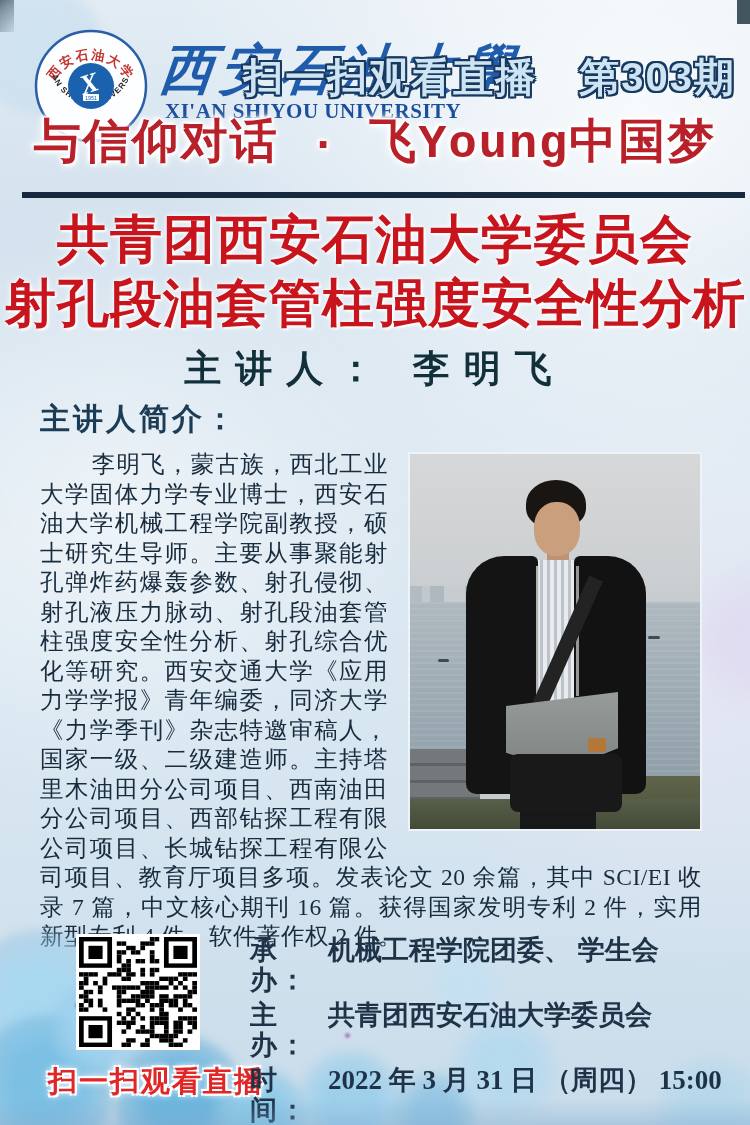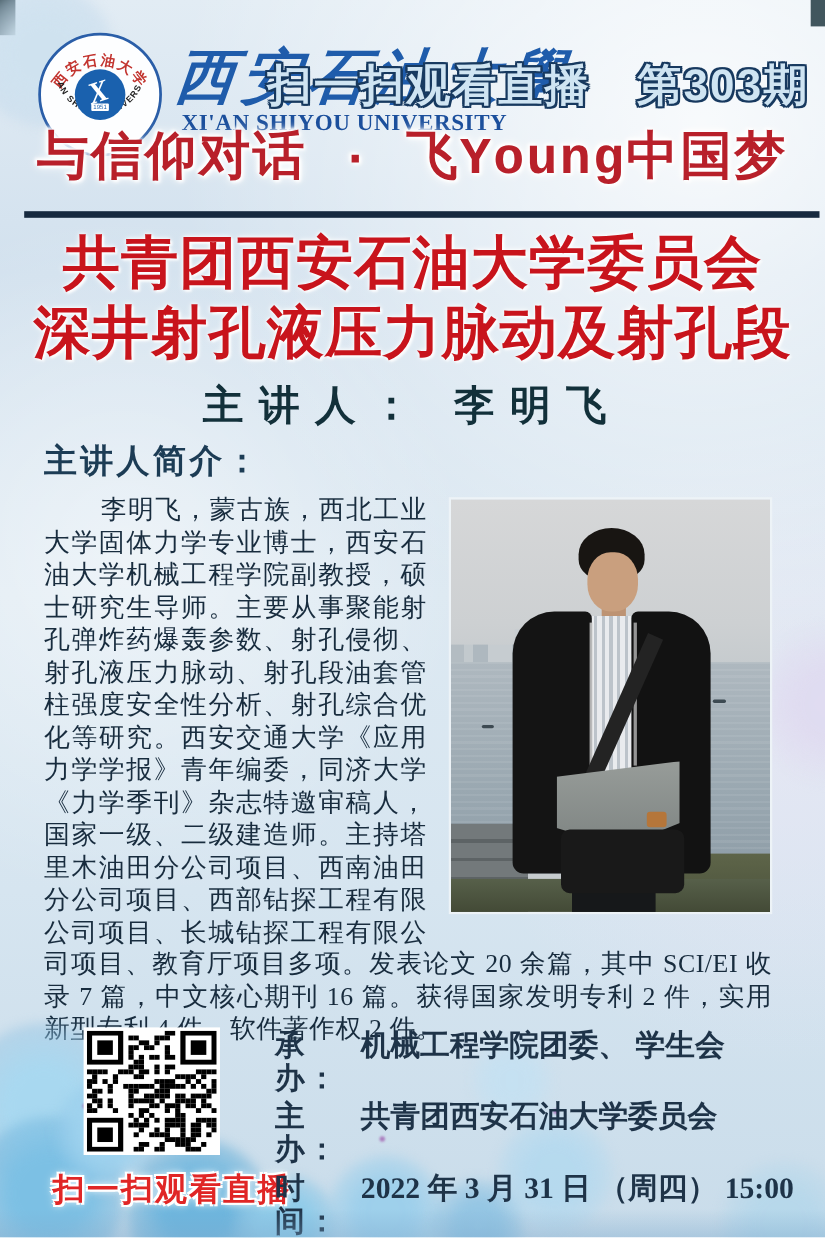--- a/index.html
+++ b/index.html
@@ -110,21 +110,21 @@
   </div>
   <div class="uni-zh">西安石油大學</div>
   <div class="uni-en">XI'AN SHIYOU UNIVERSITY</div>
   <div class="badge">扫一扫观看直播　第303期</div>
 
   <div class="slogan">与信仰对话 · 飞Young中国梦</div>
   <div class="divider"></div>
 
   <div class="title">
     <div>共青团西安石油大学委员会</div>
-    <div>深井射孔液压力脉动及射孔段</div>
+    <div>射孔段油套管柱强度安全性分析</div>
   </div>
 
   <div class="speaker">
     <span>主讲人：</span>
     <span>李明飞</span>
   </div>
 
   <div class="bio">
     <div class="bio-h">主讲人简介：</div>
     <div class="bio-p">

